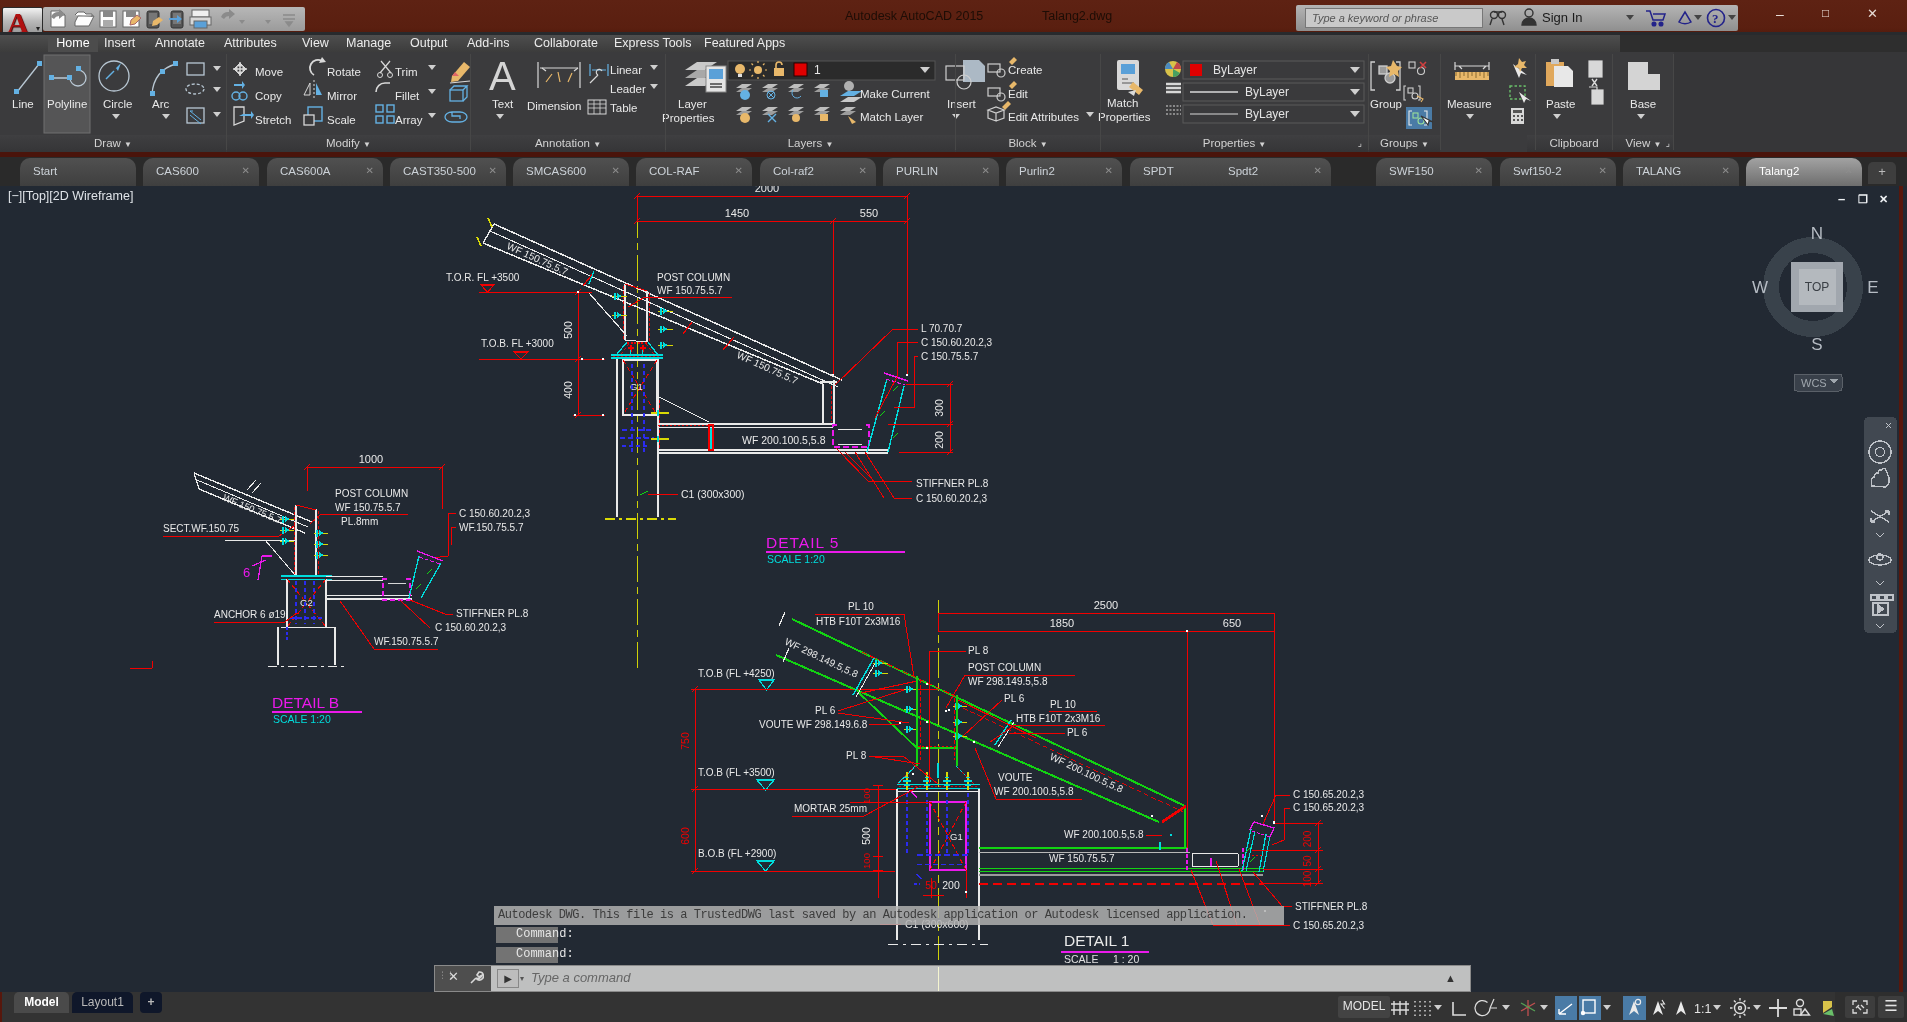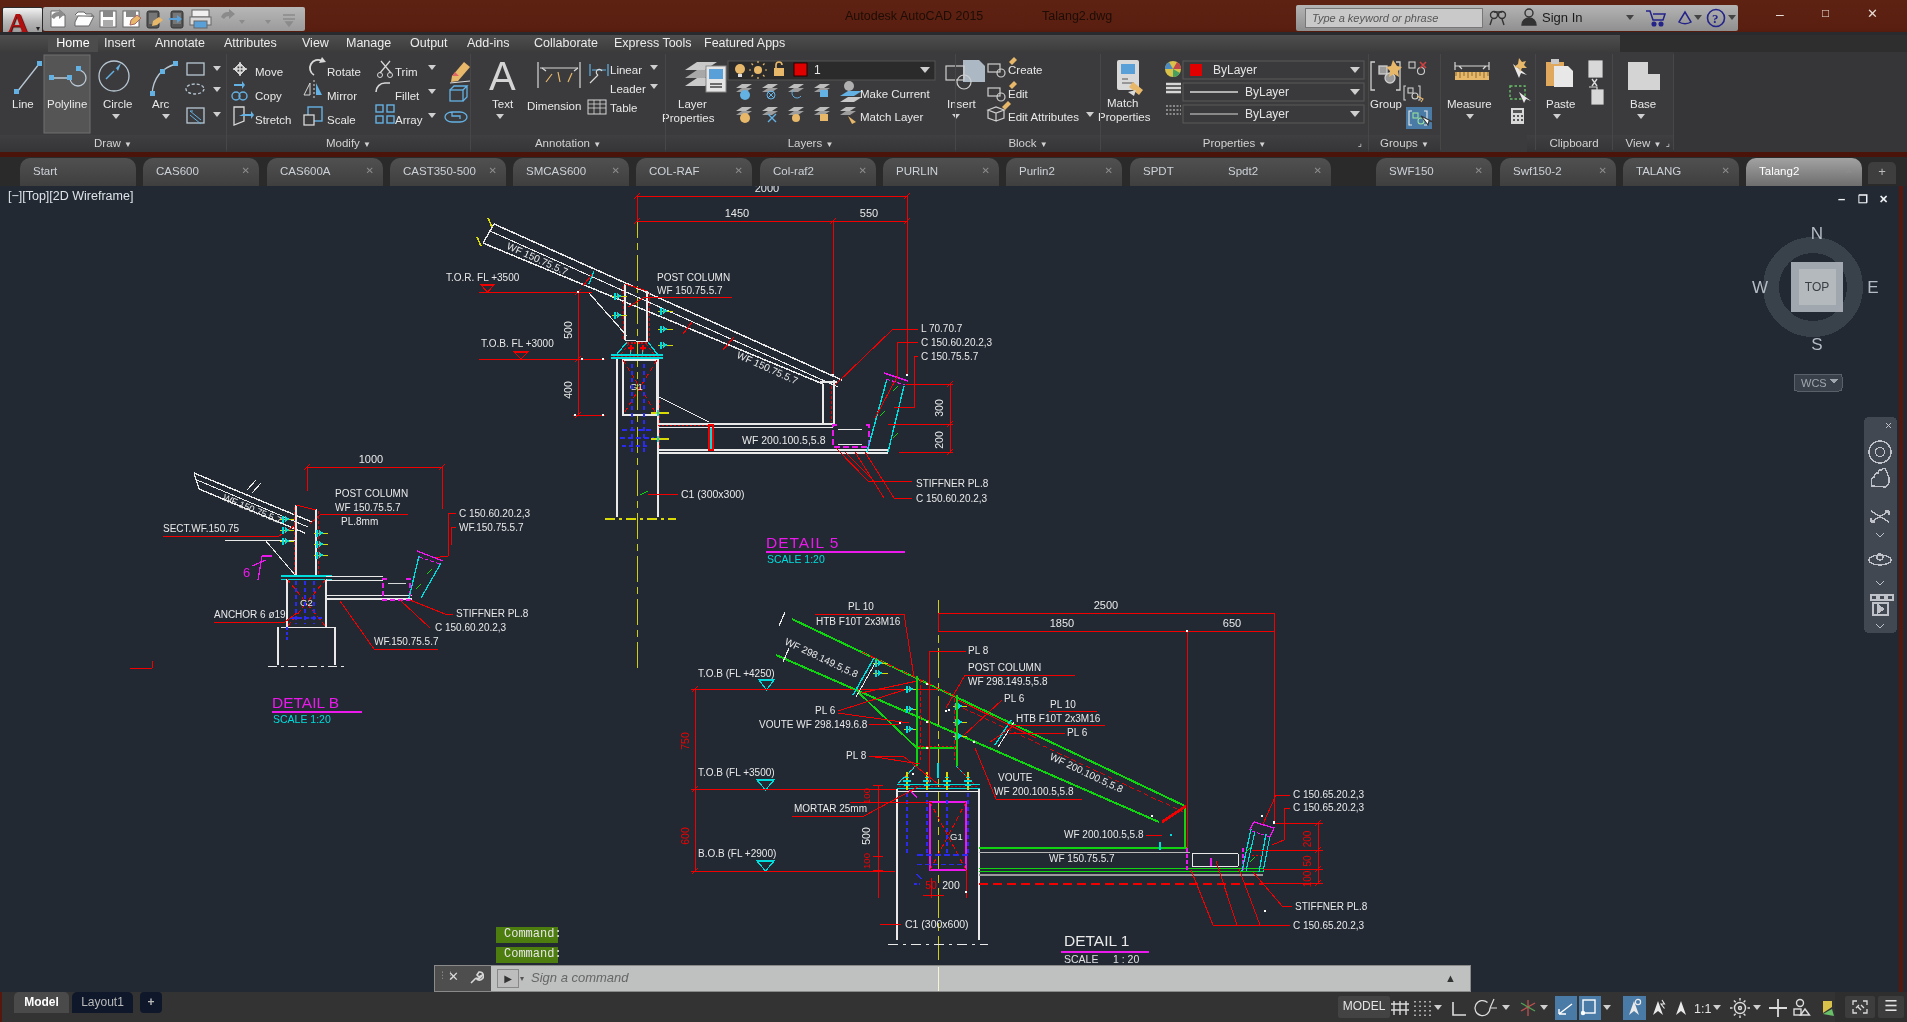--- a/index.html
+++ b/index.html
@@ -29,21 +29,21 @@
 #filetabs{position:absolute;left:0;top:157px;width:1907px;height:29px;background:#2a2a2a}
 .ftab{position:absolute;top:1px;height:28px;width:116px;background:linear-gradient(#505050,#3f3f3f);border-radius:10px 10px 0 0;color:#ccd2d8;font-size:11.5px;line-height:26px;padding-left:13px}
 .ftab .x{position:absolute;right:9px;top:0;color:#8d8d8d;font-size:10px}
 .ftab.active{background:linear-gradient(#a2a2a2,#6e6e6e);color:#ffffff}
 
 #draw{position:absolute;left:0;top:186px;width:1907px;height:806px;background:#222933}
 #vplabel{position:absolute;left:8px;top:3px;color:#dfe3e8;font-size:12.5px}
 
 
 #trustbar{position:absolute;left:494px;top:720px;width:790px;height:19px;background:rgba(176,176,176,0.85);color:#3c3c3c;font-family:"Liberation Mono",monospace;font-size:12px;letter-spacing:-0.45px;line-height:18px;white-space:nowrap;padding-left:4px;overflow:hidden}
-.cmdchip{position:absolute;left:496px;width:62px;height:16px;background:#4d7c0f;color:#e6e6e6;font-family:"Liberation Mono",monospace;font-size:12px;line-height:15px;padding-left:8px}
+.cmdchip{position:absolute;left:496px;width:62px;height:16px;background:#737373;color:#e6e6e6;font-family:"Liberation Mono",monospace;font-size:12px;line-height:15px;padding-left:20px}
 #cmdbar{position:absolute;left:434px;top:779px;width:1037px;height:27px;background:rgba(203,203,203,0.93);border:1px solid #8a8a8a}
 #cmdgrip{position:absolute;left:0;top:0;width:56px;height:25px;background:#4e4e4e}
 #cmdprompt{position:absolute;left:62px;top:3px;width:22px;height:19px;background:#bdbdbd;border:1px solid #888;color:#333;font-size:10px;text-align:center;line-height:18px}
 #cmdtext{position:absolute;left:96px;top:4px;color:#666;font-style:italic;font-size:13px}
 
 #statusbar{position:absolute;left:0;top:992px;width:1835px;height:30px;background:#333333}
 .stab{position:absolute;top:0;height:21px;background:#0f172a;border-radius:5px 5px 0 0;color:#b9b9b9;font-size:12px;line-height:20px;text-align:center}
 .sbtn{position:absolute;top:4px;height:22px;background:#434343;border-radius:2px;color:#e4e4e4;font-size:12px;line-height:21px;text-align:center}
 </style></head>
 <body>
@@ -980,32 +980,33 @@
 <rect x="1873" y="603" width="15" height="12"></rect>
           <path d="M1878 605 l6 4 l-6 4 Z" fill="#c6cad0"></path>
 <path d="M1876 624 l4 4 l4 -4"></path>
 </g>
 <rect x="1899" y="186" width="4" height="806" fill="#57170c"></rect>
       </svg>
   <div id="vplabel">[−][Top][2D Wireframe]</div>
   <div style="position:absolute;left:1838px;top:5px;color:#eef1f4;font-size:13px;font-weight:bold">–</div>
       <div style="position:absolute;left:1858px;top:7px;color:#eef1f4;font-size:11px;font-weight:bold">❐</div>
       <div style="position:absolute;left:1879px;top:7px;color:#eef1f4;font-size:11px;font-weight:bold">✕</div>
+  <div id="trustbar">Autodesk DWG.  This file is a TrustedDWG last saved by an Autodesk application or Autodesk licensed application.</div>
   <div class="cmdchip" style="top:741px">Command:</div>
   <div class="cmdchip" style="top:761px">Command:</div>
   <div id="cmdbar">
     <div id="cmdgrip">
           <span style="position:absolute;left:3px;top:4px;color:#9a9a9a;font-size:9px;letter-spacing:-1px">⋮⋮</span>
           <span style="position:absolute;left:13px;top:3px;color:#dcdcdc;font-size:13px">✕</span>
           <svg style="position:absolute;left:33px;top:4px" width="16" height="16" viewBox="0 0 16 16">
             <path d="M3 13 L8 8 M8 8 a4 4 0 1 0 3 -6 l-2 3 l2 2 l3 -2 a4 4 0 0 1 -6 3" stroke="#d8d8d8" stroke-width="1.6" fill="none"></path>
           </svg>
         </div>
     <div id="cmdprompt">▶</div>
-    <div id="cmdtext">Sign a command</div>
+    <div id="cmdtext">Type a command</div>
         <div style="position:absolute;left:85px;top:8px;color:#555;font-size:8px">▾</div>
         <div style="position:absolute;left:503px;top:1px;width:1px;height:24px;background:#f5f5d0"></div>
         <div style="position:absolute;right:14px;top:6px;color:#333;font-size:11px">▲</div>
   </div>
 </div>
 
 <div id="statusbar">
   <div class="stab" style="left:14px;width:55px;background:#4a4a4a;color:#fff;font-weight:bold">Model</div>
   <div class="stab" style="left:72px;width:61px">Layout1</div>
   <div class="stab" style="left:140px;width:22px;border-radius:4px;font-weight:bold">+</div>

